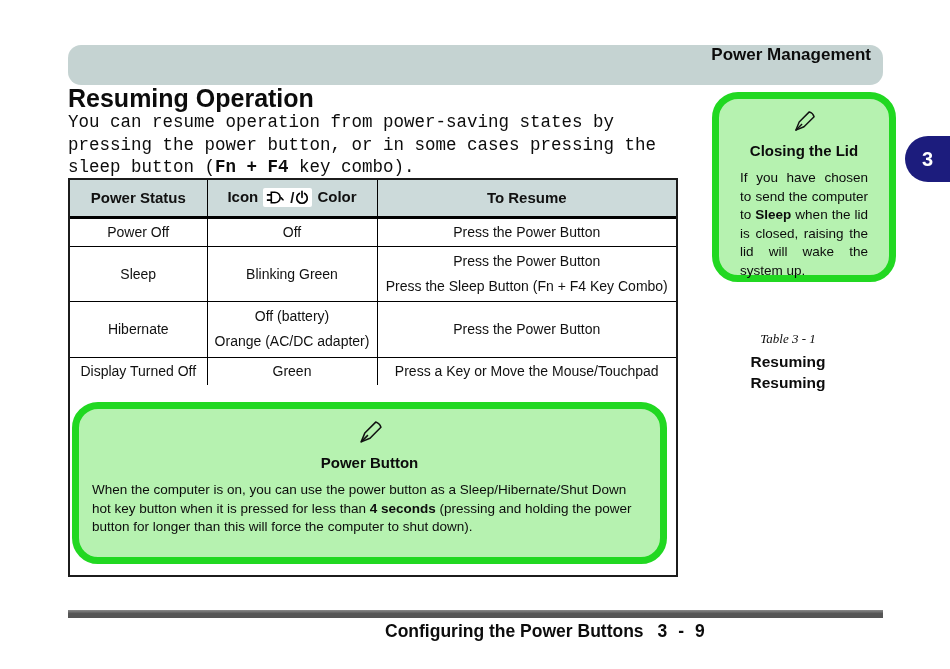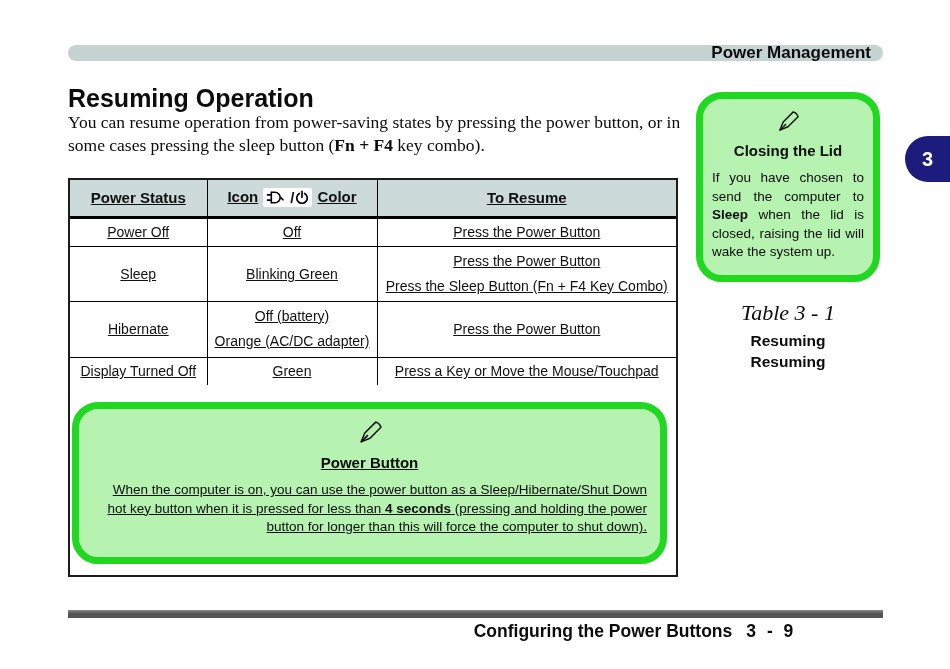--- a/index.html
+++ b/index.html
@@ -3,39 +3,39 @@
 <meta charset="utf-8">
 <style>
   * { margin:0; padding:0; box-sizing:border-box; }
   html,body { background:#fff; }
   .page {
     position:relative; width:950px; height:669px; background:#fff;
     font-family:"Liberation Sans", sans-serif; color:#111; overflow:hidden;
   }
   
   .header-pill {
-    position:absolute; left:68px; top:45px; width:815px; height:16px;
+    position:absolute; left:68px; top:45px; width:815px; height:40px;
     background:var(--header-bar-bg); border-radius:13px;
-    display:flex; align-items:center; justify-content:flex-end; padding-right:12px;
+    display:flex; justify-content:flex-end; padding-right:12px;
   }
   .header-pill span { font-size:17px; font-weight:bold; color:#0c0c0c; }
 
   .heading {
     position:absolute; left:68px; top:84px;
     font-size:25px; font-weight:bold; color:#0c0c0c;
   }
   .intro {
     position:absolute; left:68px; top:111px; width:624px;
-    font-family:Liberation Serif, serif; font-size:17.5px; line-height:22.5px; color:#0c0c0c;
+    font-family:Liberation Mono, monospace; font-size:17.5px; line-height:22.5px; color:#0c0c0c;
   }
 
   
   .table-box {
     position:absolute; left:68px; top:178px; width:610px; height:399px;
-    border:2px solid #1c1c1c; background:#fff;text-decoration:underline;
+    border:2px solid #1c1c1c; background:#fff;
   }
   table { border-collapse:collapse; border-style:hidden; width:100%; table-layout:fixed; }
   th, td { border:1px solid #000; text-align:center; vertical-align:middle; font-size:14px; padding:2px 4px; }
   thead th {
     background:var(--table-header-bg); height:37px;
     border-bottom:3px solid #000; font-size:15px; font-weight:bold;
   }
   .col-status { width:137px; } .col-color { width:170px; } .col-resume { width:299px; }
   .row-1 td { height:29px; } .row-2 td { height:54px; } .row-3 td { height:56px; } .row-4 td { height:28px; }
   .cell-line { line-height:25px; }
@@ -48,48 +48,48 @@
   
   .note {
     background:var(--note-bg); border:7px solid var(--note-border); border-radius:26px;
     text-align:center;
   }
   .note-icon { margin-top:6px; }
   .note-title { font-weight:bold; font-size:15px; margin-top:4px; color:#0c0c0c; }
   .note-body { font-size:13.5px; line-height:18.5px; color:#0c0c0c; margin-top:10px; }
 
   .note-power { margin:17px 9px 0 2px; height:162px; padding:4px 13px; }
-  .note-power .note-body { text-align:right; }
+  .note-power .note-body { text-align:left; }
 
   .note-lid {
-    position:absolute; left:696px; top:92px; width:184px; height:190px; padding:4px 9px;
+    position:absolute; left:712px; top:92px; width:184px; height:190px; padding:4px 21px;
   }
   .note-lid .note-body { text-align:justify; }
 
   
   .caption { position:absolute; left:698px; top:300px; width:180px; text-align:center; }
-  .caption-italic { font-family:"Liberation Serif", serif; font-style:italic; font-size:22px; color:#0c0c0c; }
+  .caption-italic { font-family:"Liberation Serif", serif; font-style:italic; font-size:13px; color:#0c0c0c;margin-top:31px; }
   .caption-bold { font-size:15.5px; font-weight:bold; line-height:21px; color:#0c0c0c; }
   .caption-bold.first { margin-top:4px; }
 
   
   .chapter-tab {
     position:absolute; left:905px; top:136px; width:45px; height:46px;
     background:var(--chapter-tab-bg); border-radius:23px 0 0 23px;
     display:flex; align-items:center; justify-content:center;
   }
   .chapter-tab span { color:var(--chapter-tab-text); font-size:20px; font-weight:bold; }
 
   
   .footer-bar {
     position:absolute; left:68px; top:610px; width:815px; height:8px;
     background:linear-gradient(#8a8a8a, var(--footer-bar) 45%);
   }
   .footer-text {
-    position:absolute; left:385px; top:621px; width:500px; text-align:center;
+    position:absolute; left:385px; top:621px; width:500px; text-align:left;
     font-size:17.5px; font-weight:bold; color:#0c0c0c;
   }
   .footer-text .footer-page { margin-left:14px; letter-spacing:3px; }
 
   svg { display:block; }
   .note-icon svg { display:inline-block; }
 </style>
 </head>
 <body>
 

